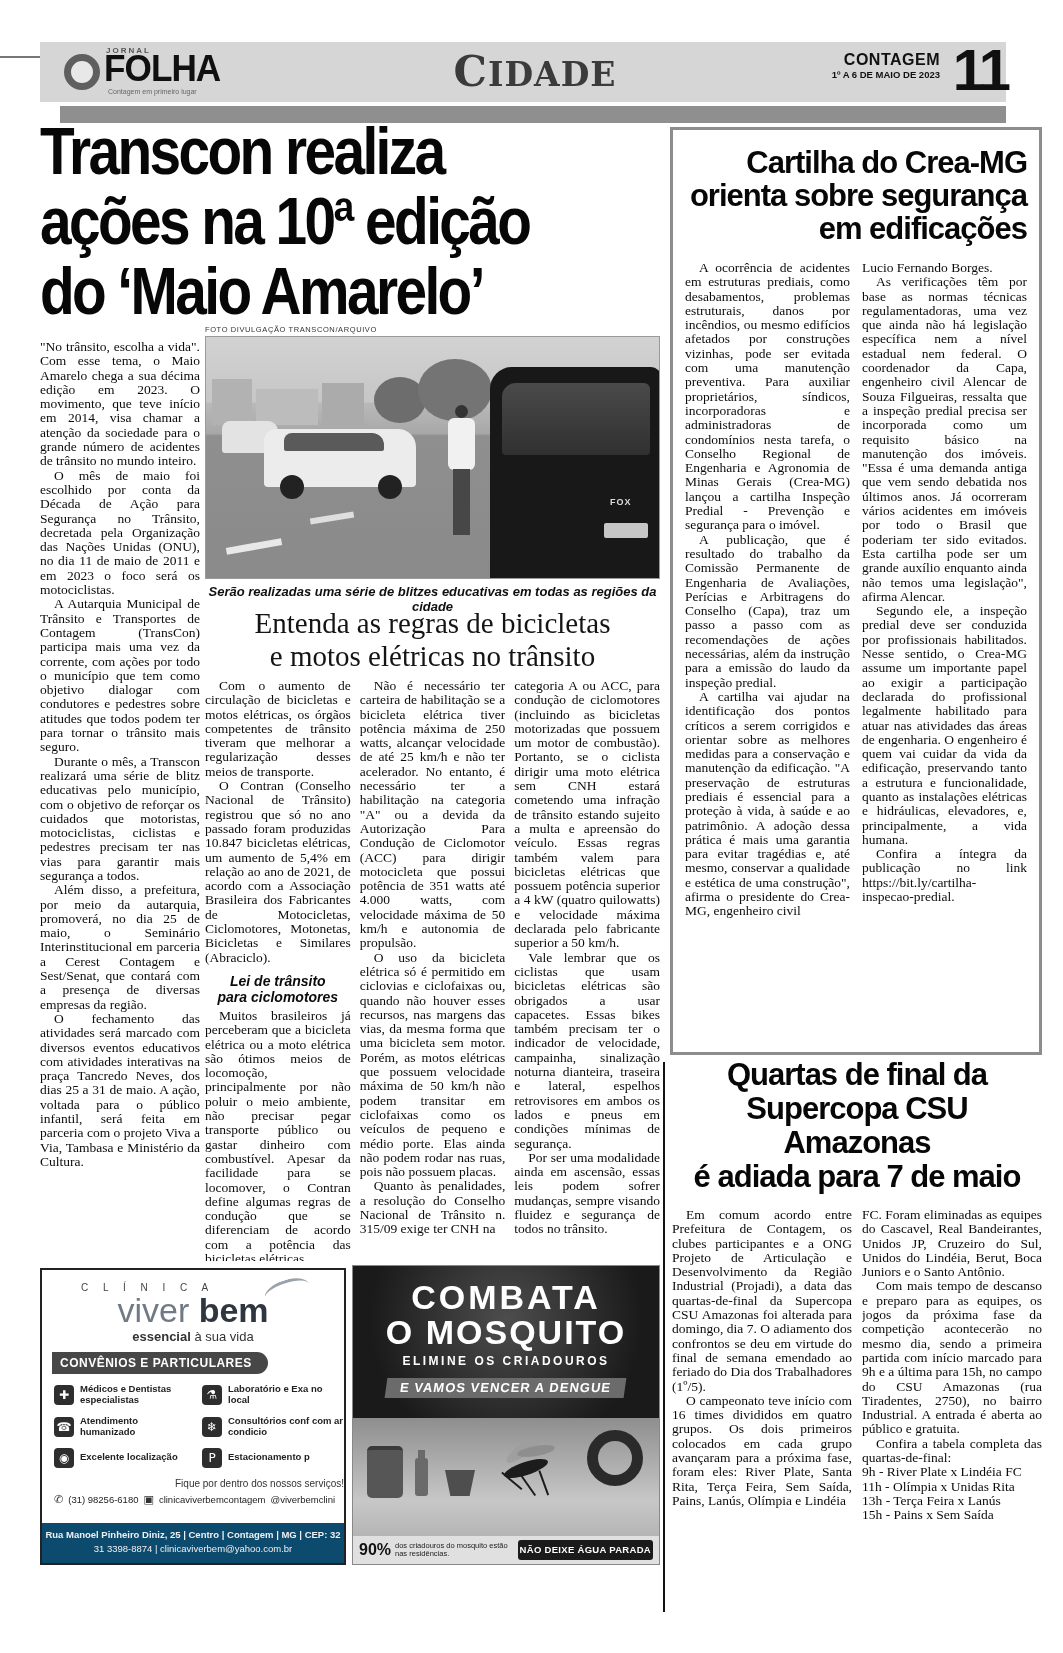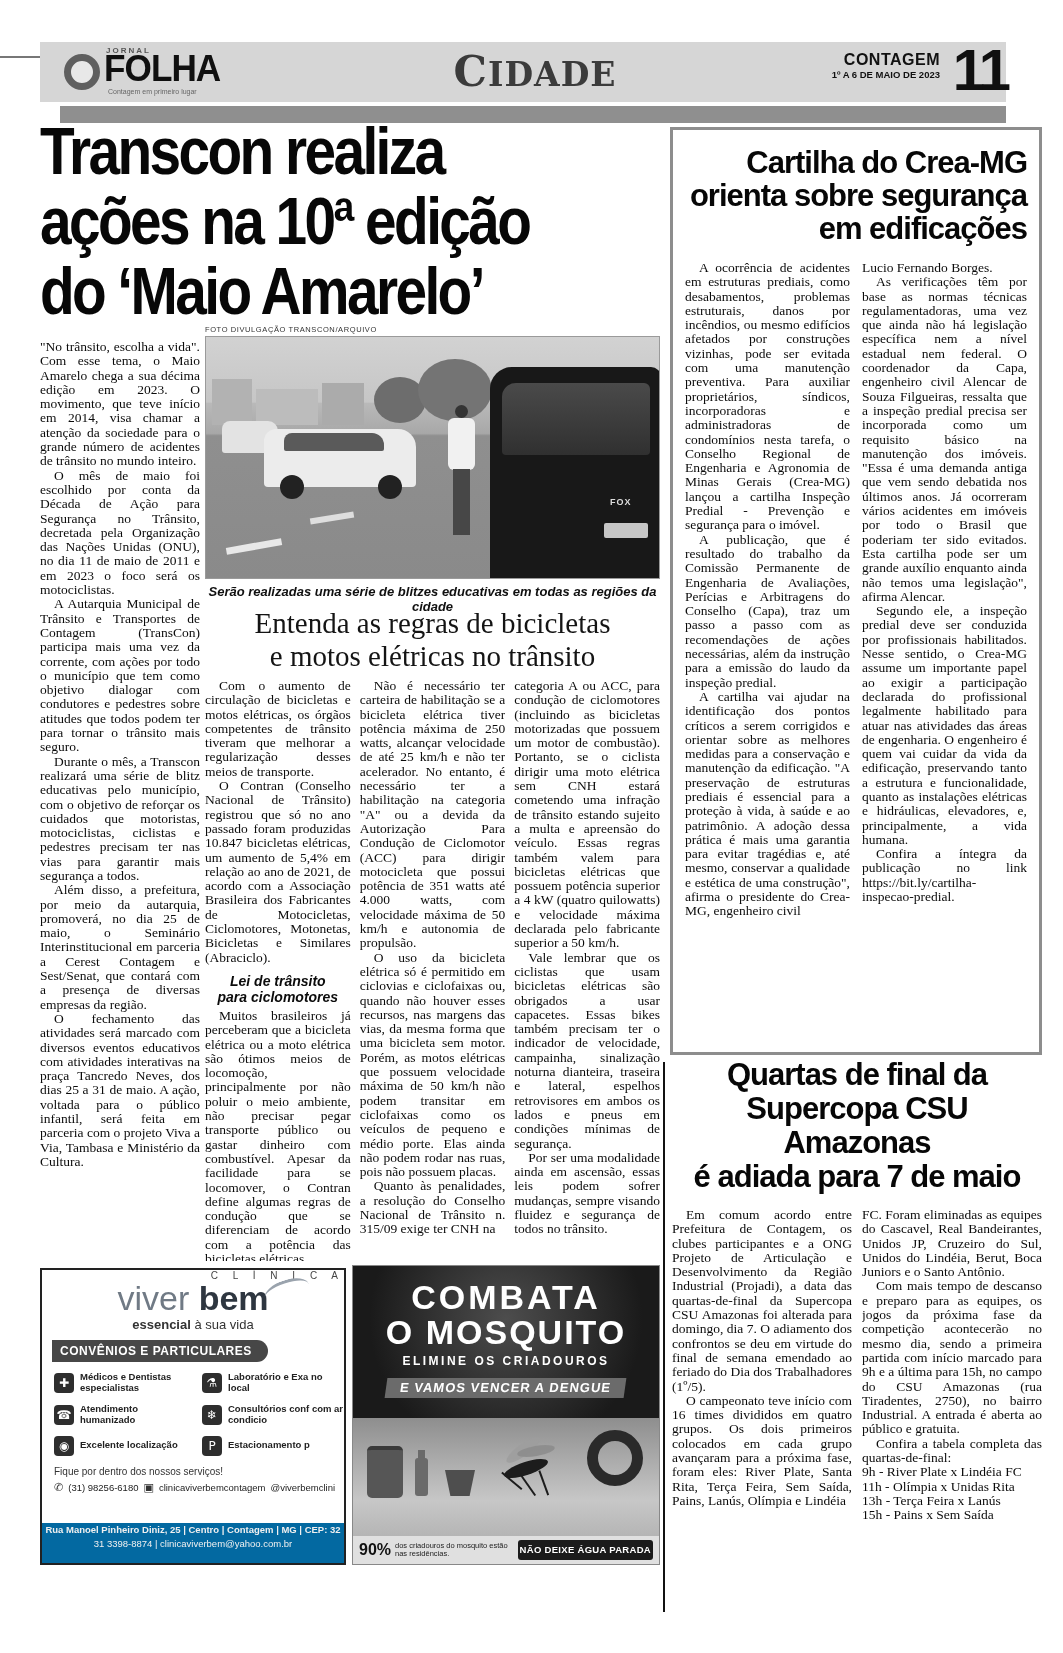--- a/index.html
+++ b/index.html
@@ -89,42 +89,42 @@
   .supercopa { left:672px; top:1058px; width:370px; }
   .super-headline { text-align:center; font:800 31px/34px "Liberation Sans",sans-serif; color:#070707;
                     letter-spacing:-1px; }
   .super-cols { display:flex; gap:10px; margin-top:14px; height:418px; overflow:hidden; }
   .super-cols .col { flex:1; overflow:hidden; }
   .super-cols .sched { text-align:left; }
 
   
   .ad-viver { left:40px; top:1268px; width:306px; height:297px; border:2px solid #222; background:#fff;
               font-family:"Liberation Sans",sans-serif; overflow:hidden; }
-  .vb-clinica { text-align:right; font:400 10px "Liberation Sans",sans-serif; letter-spacing:6px;
-                color:#444; margin-top:0; }
+  .vb-clinica { text-align:left; font:400 10px "Liberation Sans",sans-serif; letter-spacing:6px;
+                color:#444; margin-top:12px;padding-left:39px; }
   .vb-brand { text-align:center; font:700 34px/34px "Liberation Sans",sans-serif; color:#2e3640; }
   .vb-brand .lite { color:#707a85; font-weight:400; }
   .vb-swoosh { position:absolute; right:34px; top:10px; width:46px; height:22px;
                border-top:3px solid #9aa3ad; border-radius:50%; transform:rotate(-18deg); }
   .vb-slogan { text-align:center; font:400 13px "Liberation Sans",sans-serif; color:#333; margin-top:2px; }
   .vb-slogan b { font-weight:800; }
   .vb-banner { margin:8px 0 10px 10px; width:216px; height:22px; background:#474747; color:#fff;
                font:700 12px/22px "Liberation Sans",sans-serif; padding-left:8px; border-radius:0 11px 11px 0;
                letter-spacing:.5px; }
   .vb-grid { display:grid; grid-template-columns:1fr 1fr; row-gap:10px; column-gap:6px; padding:0 0 0 12px; }
   .vb-item { display:flex; align-items:center; gap:6px; overflow:hidden; white-space:normal; }
   .vb-ic { flex:0 0 20px; width:20px; height:20px; background:#2e2e2e; color:#fff; border-radius:4px;
            font:400 12px/20px "DejaVu Sans",sans-serif; text-align:center; }
   .vb-item span.txt { font:700 9.5px/1.15 "Liberation Sans",sans-serif; color:#222; }
-  .vb-note { font:400 10px "Liberation Sans",sans-serif; color:#333; margin:10px 0 4px 12px; }
+  .vb-note { font:400 10px "Liberation Sans",sans-serif; color:#333; margin:10px 0 4px 12px;text-align:right; }
   .vb-contact { display:flex; align-items:center; gap:5px; margin-left:12px;
                 font:400 9.5px "Liberation Sans",sans-serif; color:#222; }
   .vb-cic { font-family:"DejaVu Sans",sans-serif; font-size:11px; color:#333; }
-  .vb-footer { position:absolute; left:0; bottom:0; width:100%; height:40px; background:#0369a1;
-               color:#f0f0f0; text-align:center; }
+  .vb-footer { position:absolute; left:0; bottom:0; width:100%; height:40px; background:#0c4a6e;
+               color:#f0f0f0; text-align:center; padding-top:5px; }
   .vb-addr1 { font:700 9.5px/14px "Liberation Sans",sans-serif; }
   .vb-addr2 { font:400 9.5px/14px "Liberation Sans",sans-serif; }
 
   
   .ad-mosq { left:352px; top:1265px; width:308px; height:300px; border:1px solid #888; overflow:hidden;
              font-family:"Liberation Sans",sans-serif; }
   .mq-top { height:152px; background:radial-gradient(circle at 50% 35%, #4d4d4d 0%, #1a1a1a 75%);
             text-align:center; color:#fff; padding-top:14px; }
   .mq-t1 { font:800 34px/34px "Liberation Sans",sans-serif; letter-spacing:3px; }
   .mq-t2 { font:800 34px/36px "Liberation Sans",sans-serif; letter-spacing:2px; }

